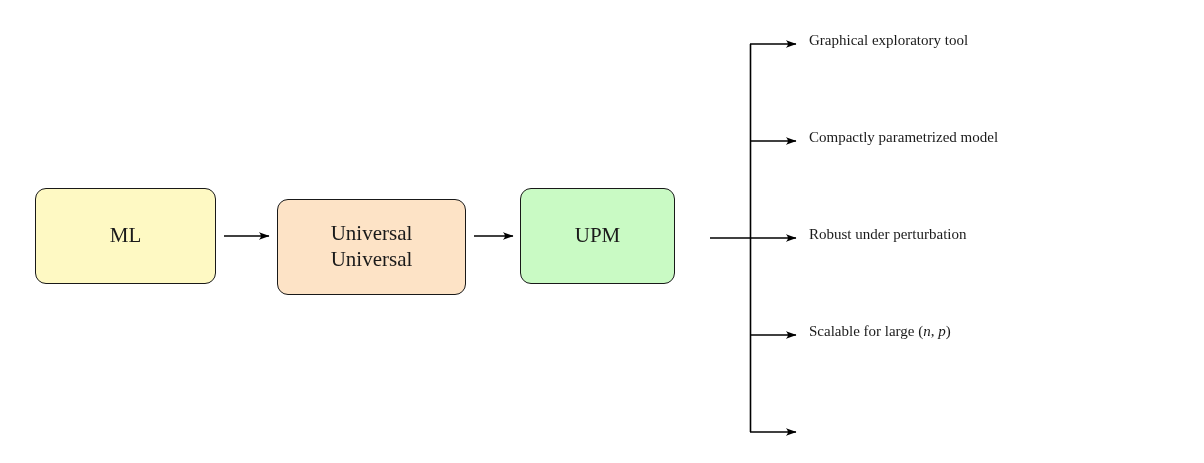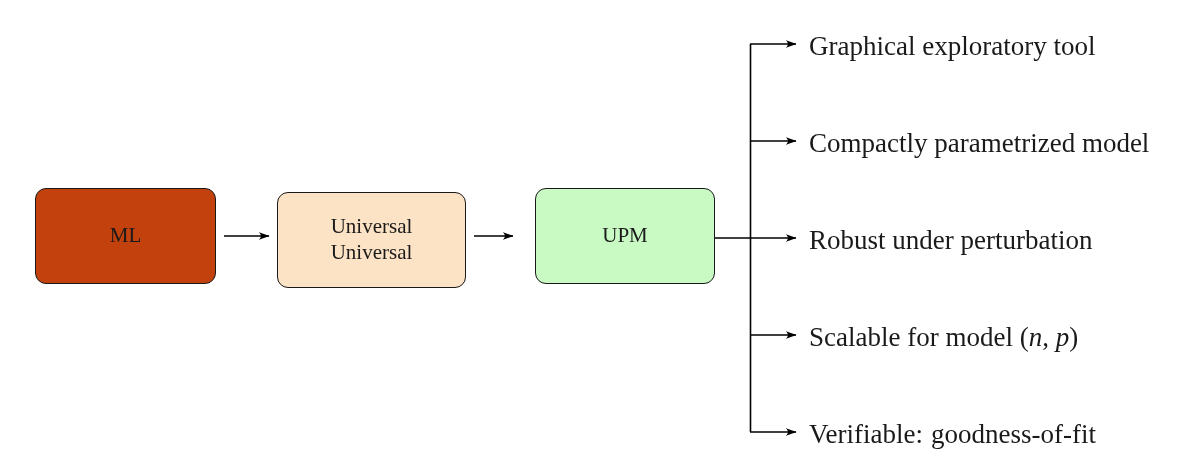--- a/index.html
+++ b/index.html
@@ -19,30 +19,30 @@
     box-sizing:border-box;
     border:1.2px solid #191919;
     border-radius:11px;
     display:flex;
     align-items:center;
     justify-content:center;
     text-align:center;
     line-height:1.22;
     color:#1a1a1a;
   }
-  #node-ml            { left:35px;  top:188px; width:181px; height:96px; background:#c2410c; font-size:21px; }
-  #node-interface     { left:277px; top:192px; width:189px; height:96px; background:#fde3c6; font-size:21px; }
-  #node-upm          { left:535px; top:188px; width:180px; height:96px; background:#c9fac4; font-size:21px; }
+  #node-ml            { left:35px;  top:188px; width:181px; height:96px; background:#fef9c3; font-size:21px; }
+  #node-interface     { left:277px; top:199px; width:189px; height:96px; background:#fde3c6; font-size:21px; }
+  #node-upm          { left:520px; top:188px; width:155px; height:96px; background:#c9fac4; font-size:21px; }
 
   .node-label { display:block; }
 
   .outcome {
     position:absolute;
     left:809px;
-    font-size:27px;
+    font-size:15px;
     line-height:1;
     white-space:nowrap;
     color:#1a1a1a;
   }
   .mathvar { font-style:italic; font-family:"Liberation Serif","DejaVu Serif",serif; }
   .wide-colon-gap { display:inline-block; width:0.30em; }
 </style>
 </head>
 <body>
 
@@ -91,20 +91,17 @@
 
   <div class="outcome" style="top:227px;">
     <span>Robust under perturbation</span>
   </div>
 
   <div class="outcome" style="top:130px;">
     <span>Compactly parametrized model</span>
   </div>
 
   <div class="outcome" style="top:324px;">
-    <span>Scalable for model (</span><span class="mathvar">n</span><span>, </span><span class="mathvar">p</span><span>)</span>
+    <span>Scalable for large (</span><span class="mathvar">n</span><span>, </span><span class="mathvar">p</span><span>)</span>
   </div>
 
-  <div class="outcome" style="top:421px;">
-    <span>Verifiable:</span><span class="wide-colon-gap"> </span><span>goodness-of-fit</span>
-  </div>
 
 </div>
 
 </body></html>

